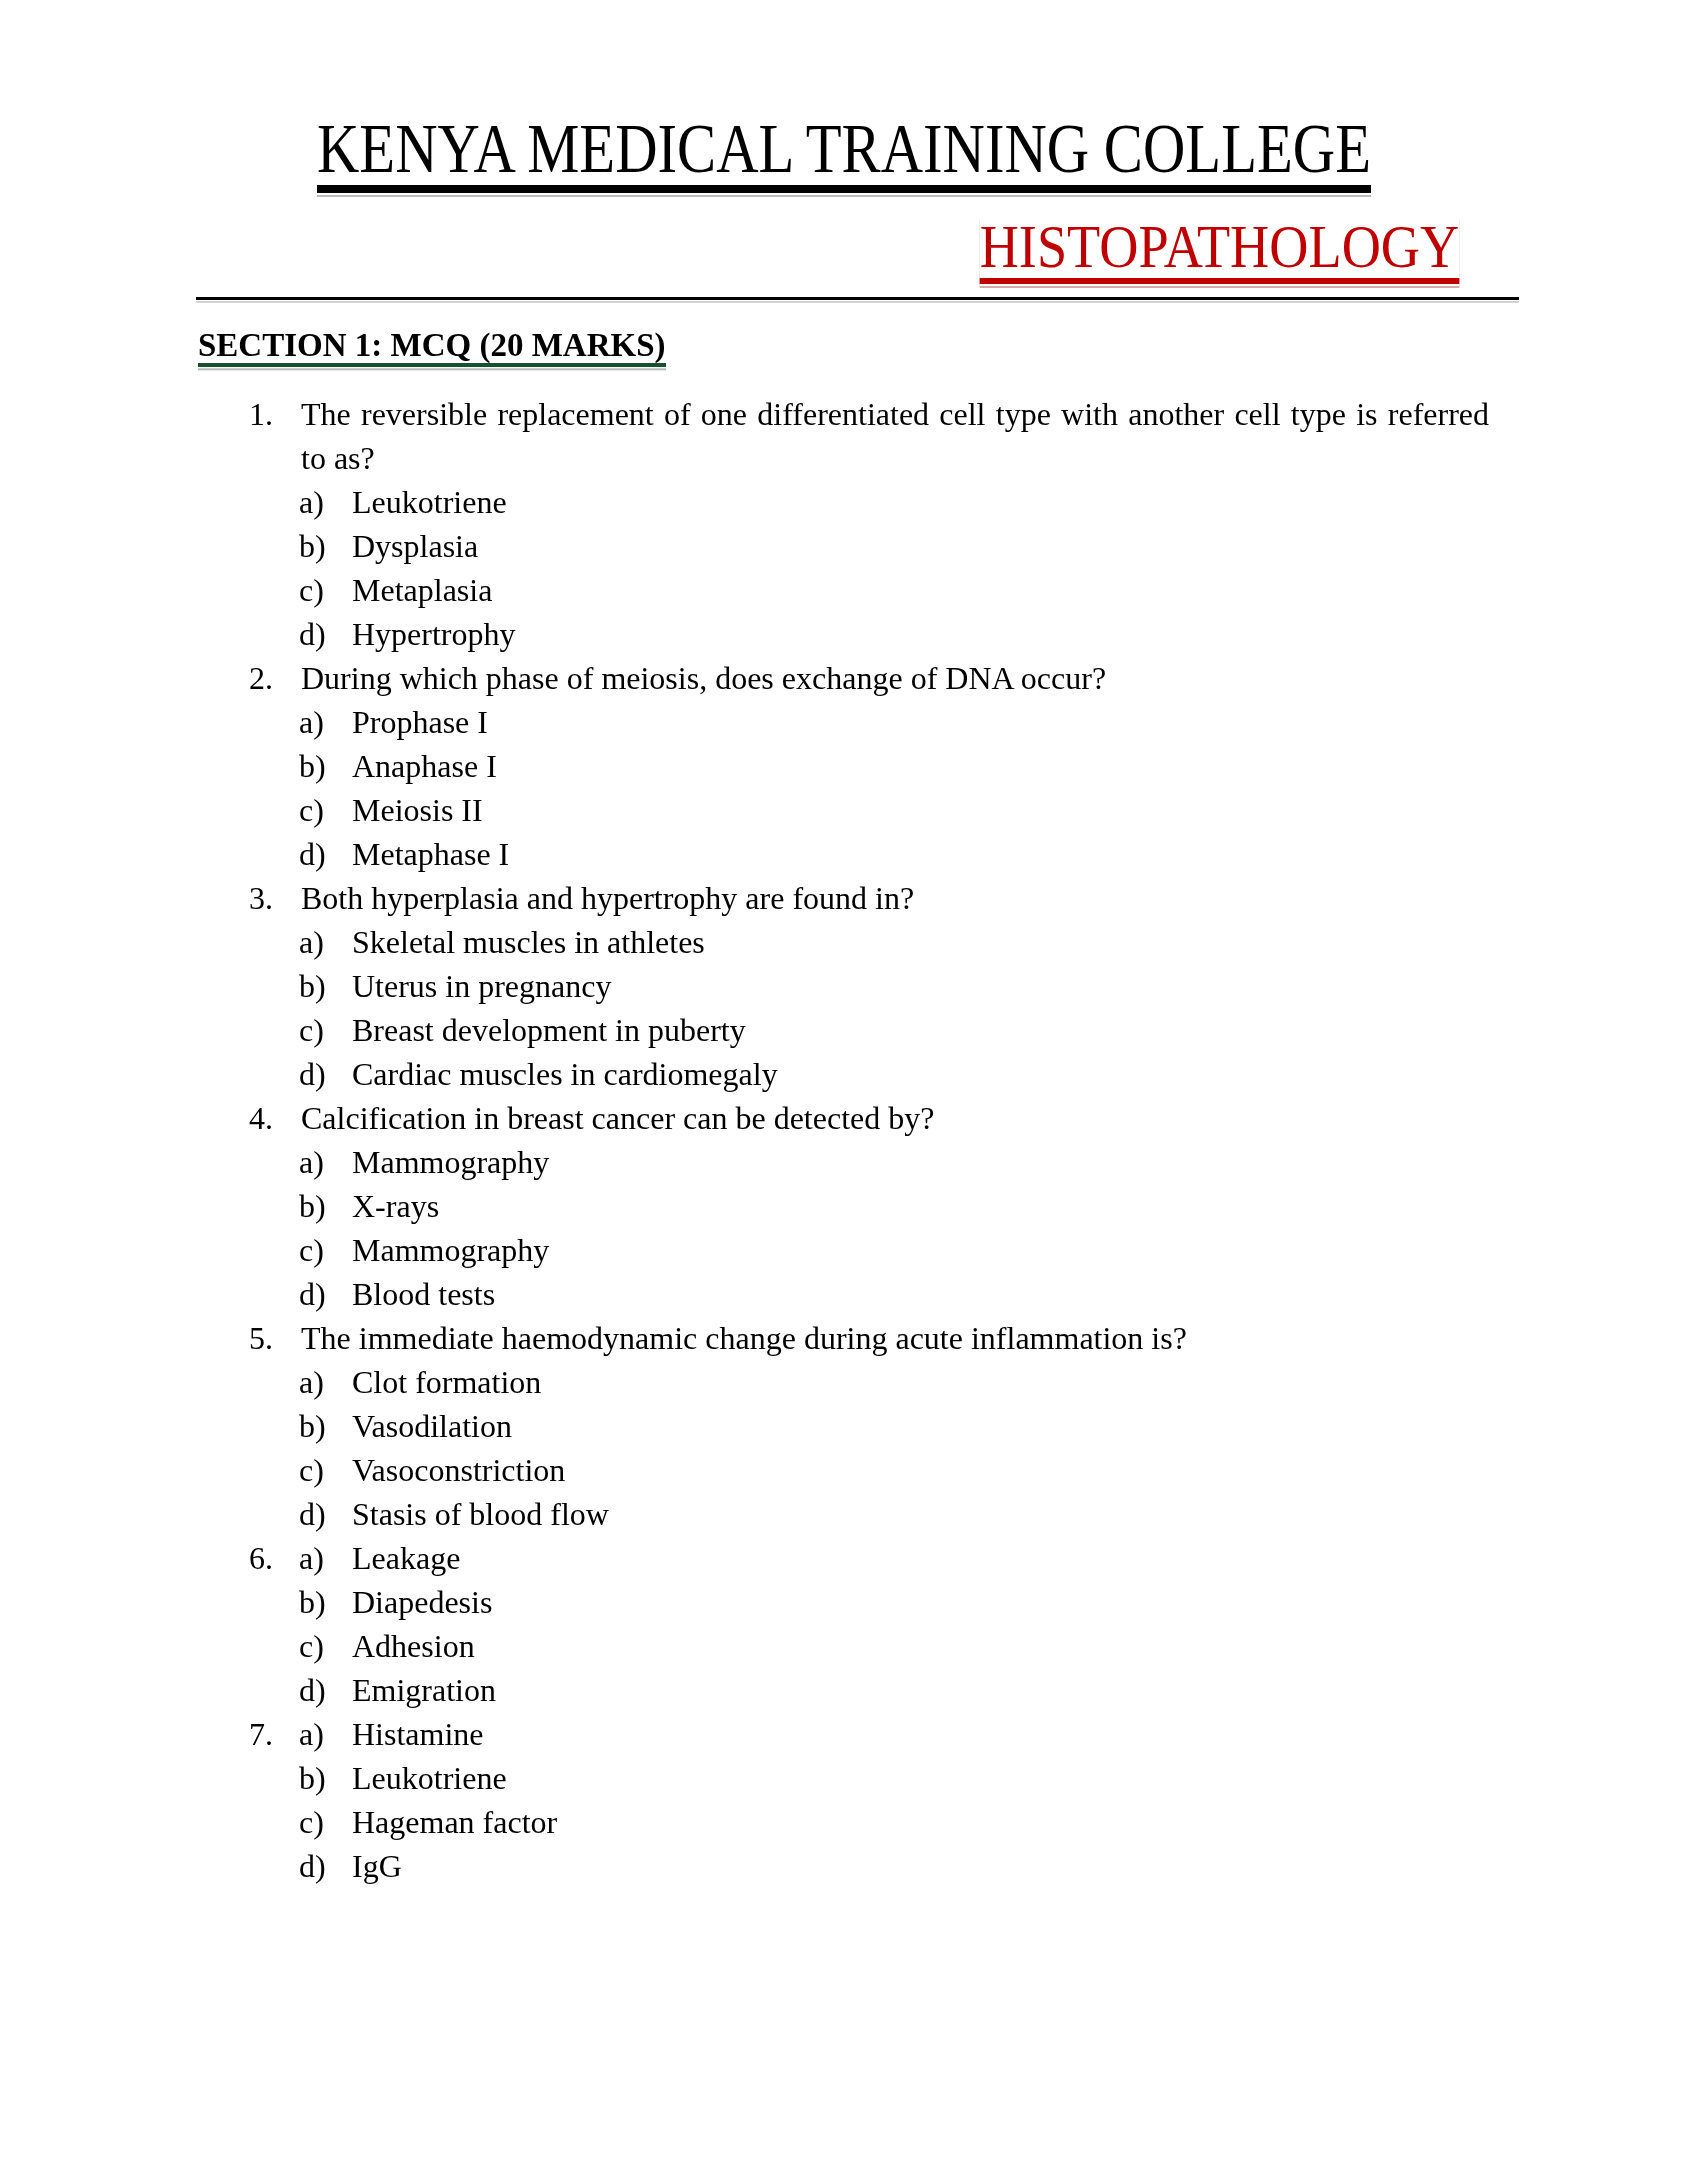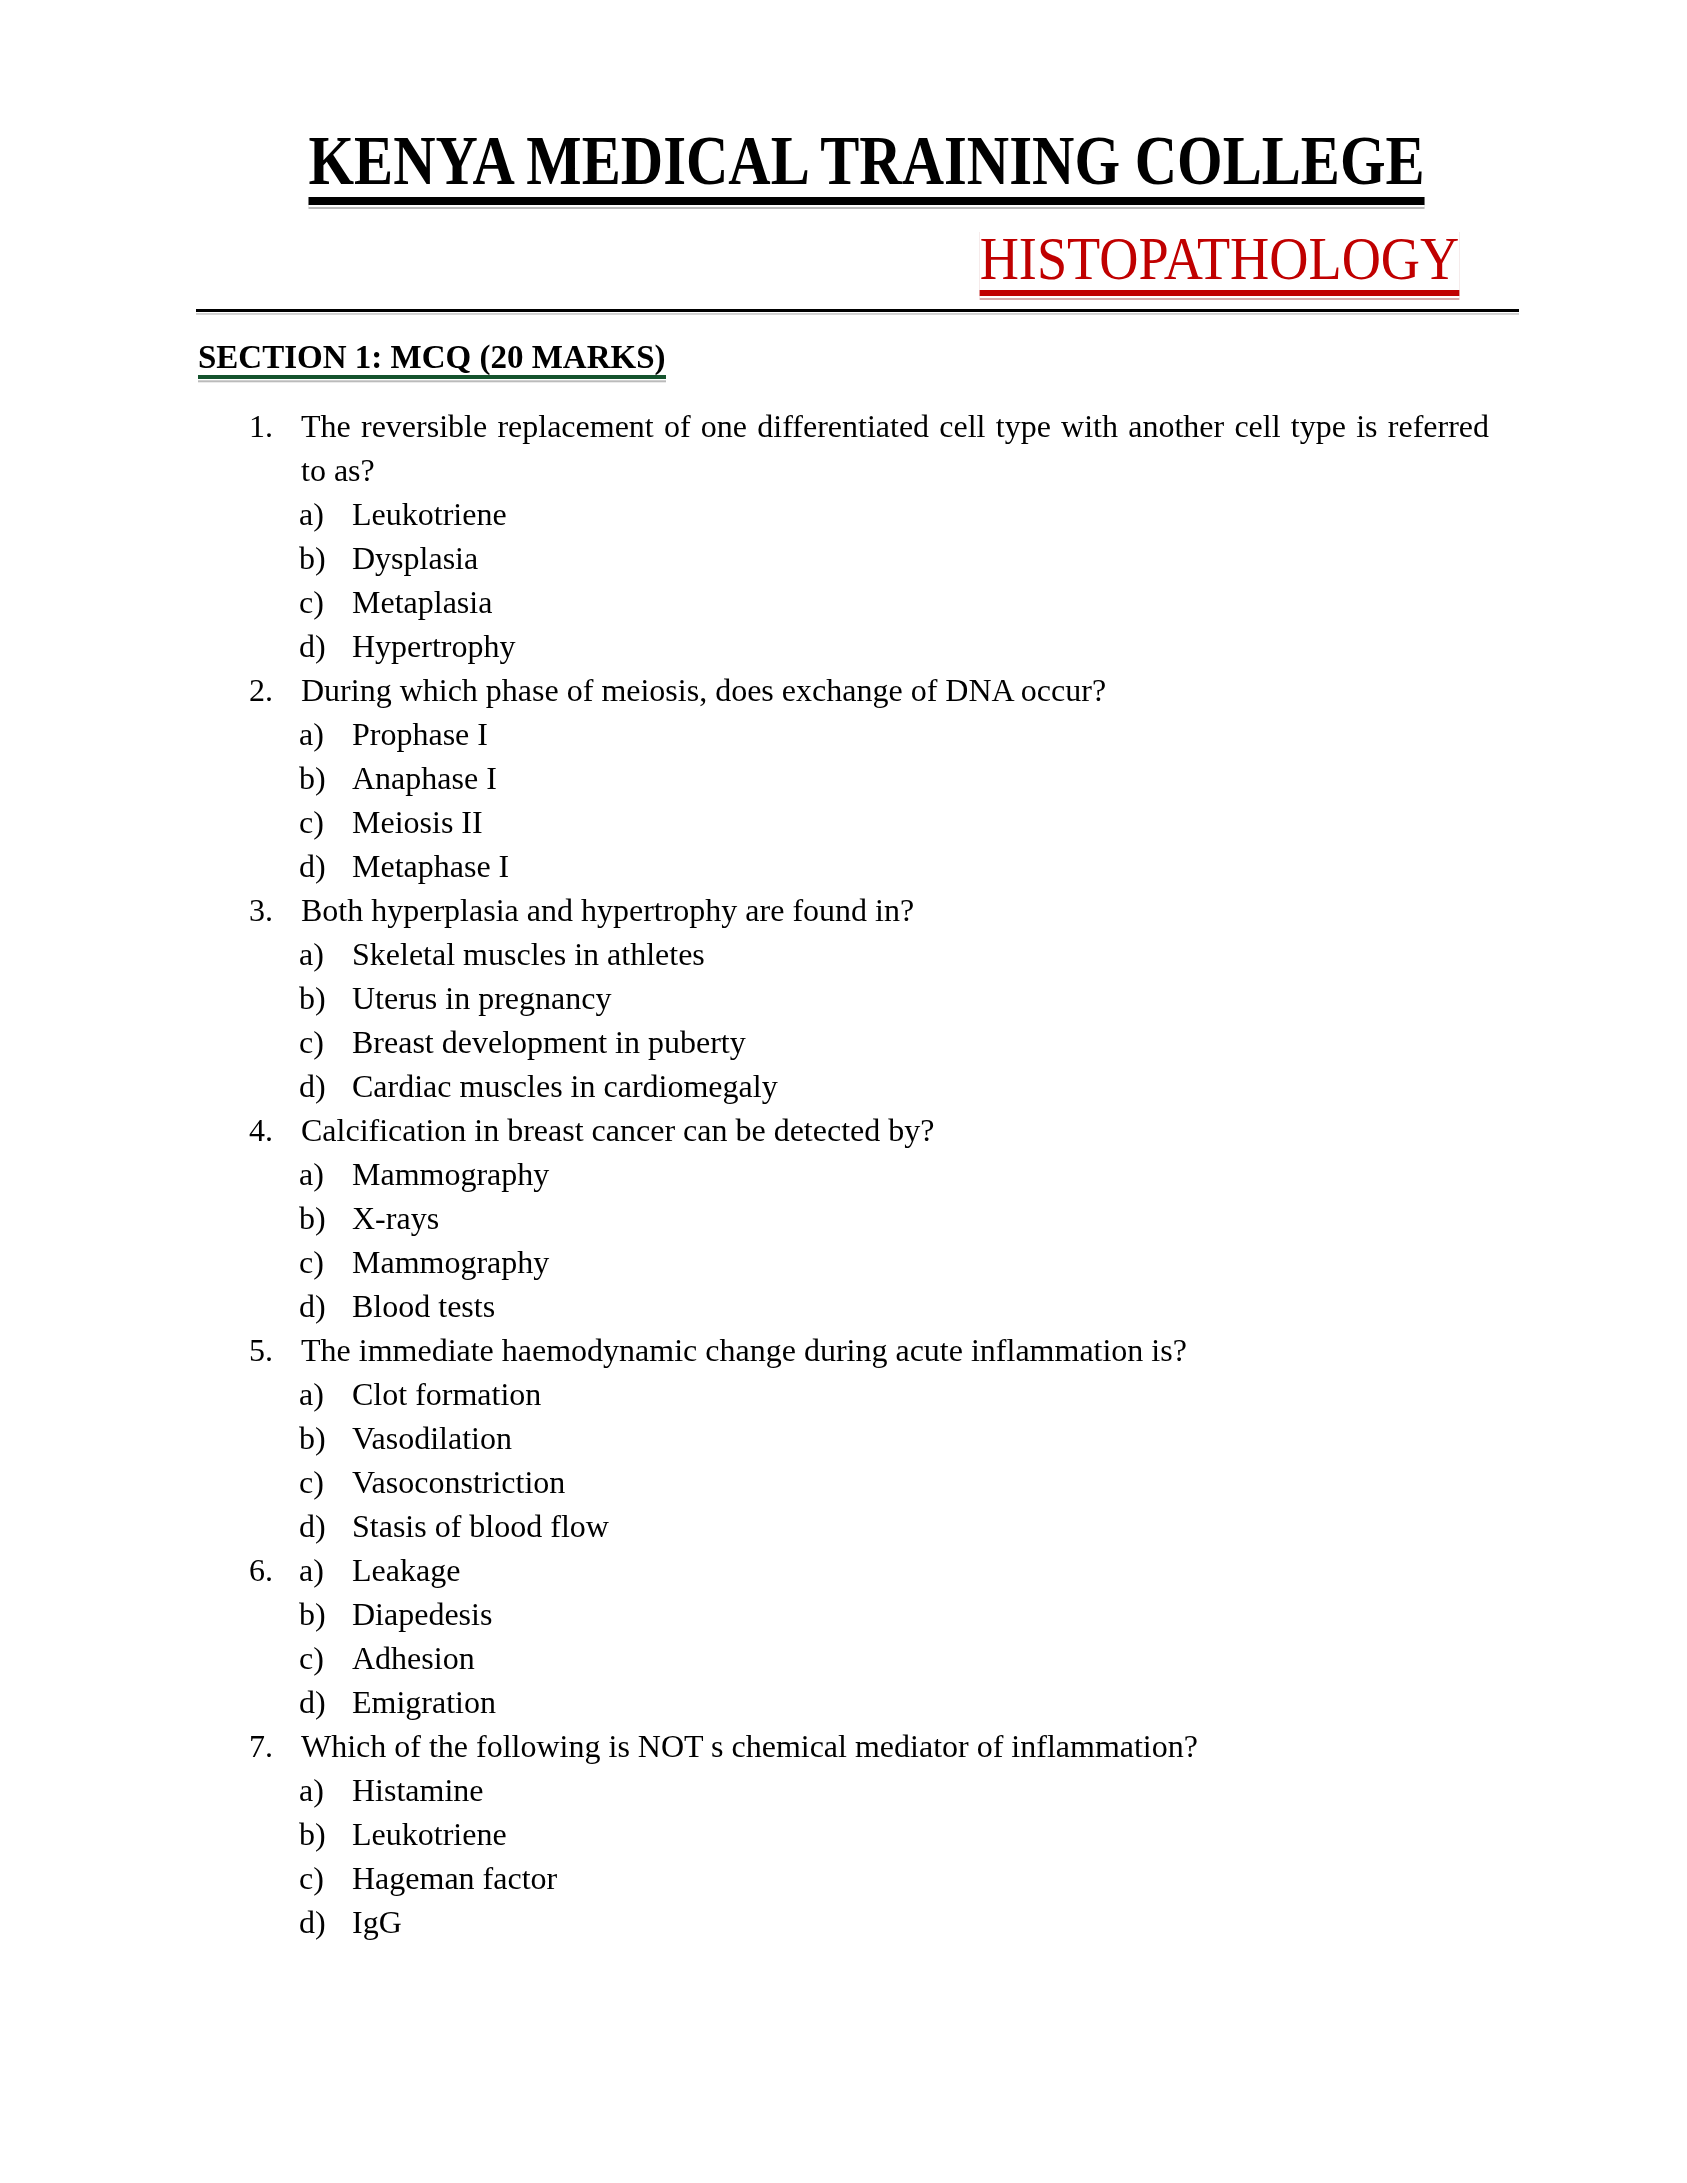--- a/index.html
+++ b/index.html
@@ -4,21 +4,21 @@
 <style>
   html,body { margin:0; padding:0; background:#e8e8e8; }
   .page {
     width:1687px; height:2183px; box-sizing:border-box;
     margin:0 auto; background:#ffffff; color:#000;
     padding:110px 198px 0 198px;
     font-family:"Liberation Serif","DejaVu Serif",serif;
     overflow:hidden; position:relative;
   }
   h1.college {
-    margin:12px; text-align:center; font-weight:bold;
+    margin:0; text-align:center; font-weight:normal;
     font-size:69px; line-height:79px; white-space:nowrap;
   }
   h1.college .u {
     display:inline-block; line-height:1.0; padding-bottom:1.3px;
     border-bottom:8px solid #000;
     box-shadow:0 2px 0 #ffffff, 0 4px 0 #bbbbbb;
     transform:scaleX(0.85); transform-origin:center;
   }
   h2.subject {
     margin:16.5px 0 0 0; text-align:right; font-weight:normal;
@@ -88,20 +88,20 @@
       <div class="q"><span class="num">5.</span><span>The immediate haemodynamic change during acute inflammation is?</span></div>
       <div class="opt"><span class="letter">a)</span><span>Clot formation</span></div>
       <div class="opt"><span class="letter">b)</span><span>Vasodilation</span></div>
       <div class="opt"><span class="letter">c)</span><span>Vasoconstriction</span></div>
       <div class="opt"><span class="letter">d)</span><span>Stasis of blood flow</span></div>
       <div class="q"><span class="num">6.</span></div>
       <div class="opt"><span class="letter">a)</span><span>Leakage</span></div>
       <div class="opt"><span class="letter">b)</span><span>Diapedesis</span></div>
       <div class="opt"><span class="letter">c)</span><span>Adhesion</span></div>
       <div class="opt"><span class="letter">d)</span><span>Emigration</span></div>
-      <div class="q"><span class="num">7.</span><span>Which of the following is NOT s chemical mediator of inflammation?</span></div>
+      <div class="q"><span class="num">7.</span></div>
       <div class="opt"><span class="letter">a)</span><span>Histamine</span></div>
       <div class="opt"><span class="letter">b)</span><span>Leukotriene</span></div>
       <div class="opt"><span class="letter">c)</span><span>Hageman factor</span></div>
       <div class="opt"><span class="letter">d)</span><span>IgG</span></div>
     </div>
 </div>
 
 
 </body></html>

